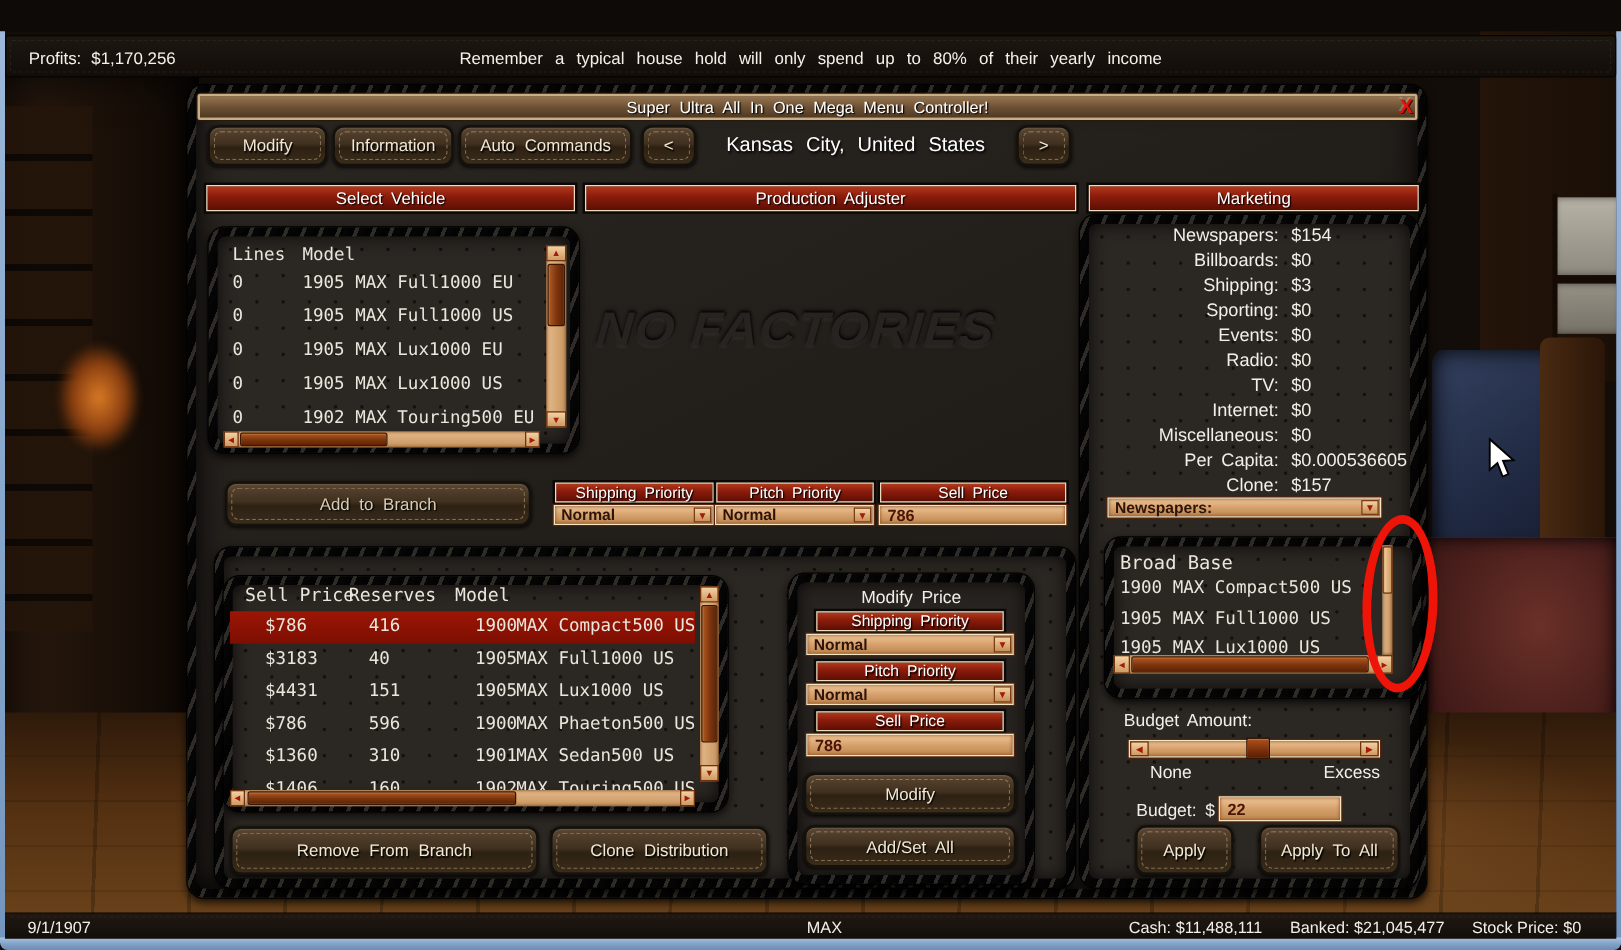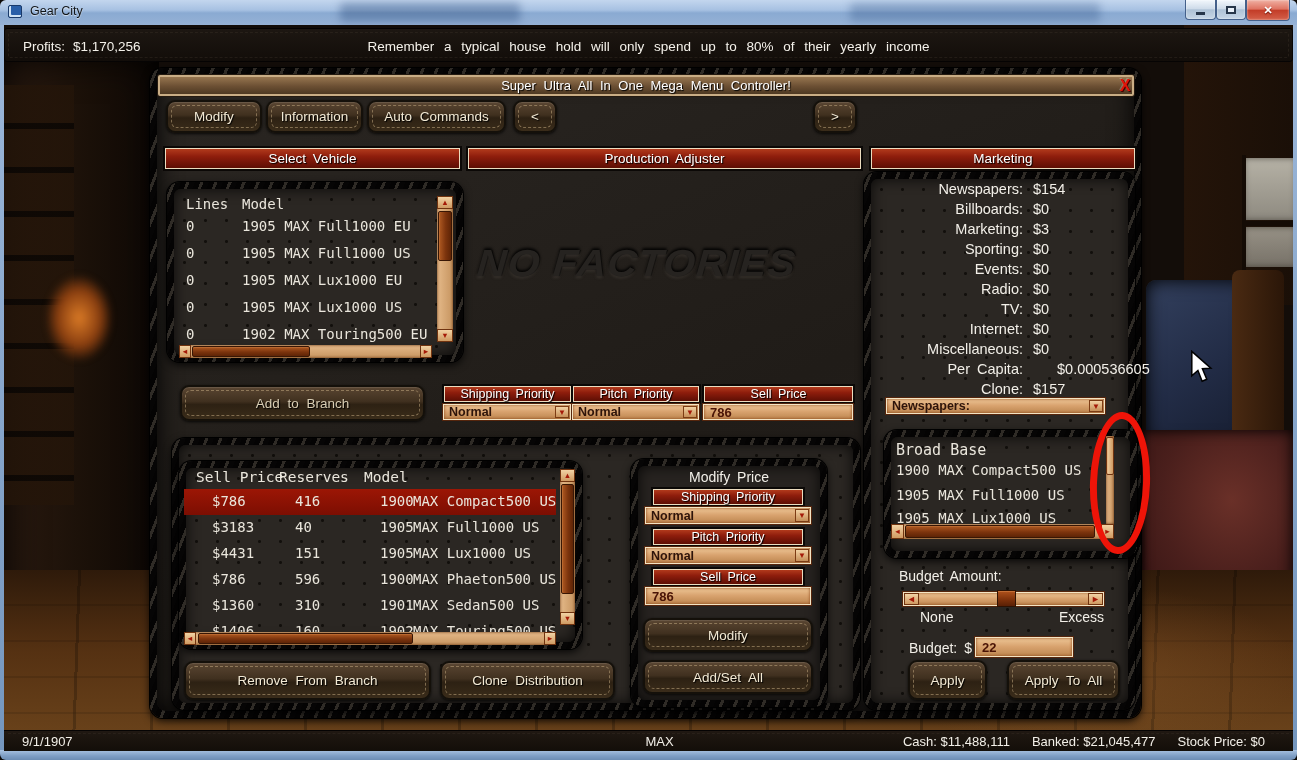--- a/index.html
+++ b/index.html
@@ -191,35 +191,20 @@
       <div class="abs" style="left:60px;top:196px;width:52px;height:5px;background:#140b05;"></div>
     </div>
     <div class="abs chair"></div>
     <div class="abs chair-arm"></div>
     <div class="abs rug"></div>
     <div class="abs floor"></div>
     <div class="abs floor-planks"></div>
     <div class="abs floor-glow"></div>
   </div>
 
-  <div class="abs titlebar">
-    <div class="abs glass-blob" style="left:340px;top:3px;width:180px;height:19px;background:#2c4d7e66;"></div>
-    <div class="abs glass-blob" style="left:850px;top:3px;width:250px;height:19px;background:#33578a55;"></div>
-    <div class="abs tb-icon"></div>
-    <div class="abs tb-title">Gear City</div>
-    <div class="abs winbtn" style="left:1185px;width:31px;">
-        <span class="min-glyph"></span>
-      </div>
-    <div class="abs winbtn" style="left:1216px;width:30px;">
-        <span class="max-glyph"></span>
-      </div>
-    <div class="abs winbtn close" style="left:1246px;width:44px;height:21px;">
-        <span>✕</span>
-      </div>
-  </div>
   <div class="abs frame-side" style="left:0;"></div>
   <div class="abs frame-side" style="left:1293px;"></div>
   <div class="abs frame-bottom"></div>
 
   <div class="abs gamebar">
     <div class="abs topmsg">Remember a typical house hold will only spend up to 80% of their yearly income</div>
     <div class="abs profits">
       <span>Profits:</span>
       <span>$1,170,256</span>
     </div>
@@ -229,20 +214,21 @@
     <div class="dialog-skin"></div>
   </div>
 
   <div class="abs title-strip">Super Ultra All In One Mega Menu Controller!</div>
   <div class="abs dlg-close">X</div>
 
   <div class="leather-btn" style="left:166px;top:100px;width:96px;height:33px;">Modify</div>
   <div class="leather-btn" style="left:266px;top:100px;width:97px;height:33px;">Information</div>
   <div class="leather-btn" style="left:367px;top:100px;width:139px;height:33px;">Auto Commands</div>
   <div class="leather-btn" style="left:513px;top:100px;width:44px;height:33px;">&lt;</div>
+  <div class="abs loc-text">Kansas City, United States</div>
   <div class="leather-btn" style="left:813px;top:100px;width:44px;height:33px;">&gt;</div>
 
   <div class="red-hdr sec-hdr" style="left:468px;top:148px;width:393px;">Production Adjuster</div>
   <div class="red-hdr sec-hdr" style="left:165px;top:148px;width:295px;">Select Vehicle</div>
   <div class="red-hdr sec-hdr" style="left:871px;top:148px;width:264px;">Marketing</div>
 
   <div class="abs braid" style="left:172px;top:438px;width:688px;height:272px;z-index:10;">
       <div class="panel-inner perf-zone"></div>
     </div>
   <div class="abs braid" style="left:864px;top:172px;width:271px;height:538px;z-index:10;">
@@ -304,21 +290,21 @@
 
   <div class="mk-row" style="top:181px;">
       <span class="mk-label">Newspapers:</span>
       <span class="mk-value">$154</span>
     </div>
   <div class="mk-row" style="top:201px;">
       <span class="mk-label">Billboards:</span>
       <span class="mk-value">$0</span>
     </div>
   <div class="mk-row" style="top:221px;">
-      <span class="mk-label">Marketing:</span>
+      <span class="mk-label">Shipping:</span>
       <span class="mk-value">$3</span>
     </div>
   <div class="mk-row" style="top:241px;">
       <span class="mk-label">Sporting:</span>
       <span class="mk-value">$0</span>
     </div>
   <div class="mk-row" style="top:261px;">
       <span class="mk-label">Events:</span>
       <span class="mk-value">$0</span>
     </div>
@@ -331,21 +317,21 @@
       <span class="mk-value">$0</span>
     </div>
   <div class="mk-row" style="top:321px;">
       <span class="mk-label">Internet:</span>
       <span class="mk-value">$0</span>
     </div>
   <div class="mk-row" style="top:341px;">
       <span class="mk-label">Miscellaneous:</span>
       <span class="mk-value">$0</span>
     </div>
-  <div class="mk-row" style="top:361px;gap:24px;">
+  <div class="mk-row" style="top:361px;">
       <span class="mk-label">Per Capita:</span>
       <span class="mk-value">$0.000536605</span>
     </div>
   <div class="mk-row" style="top:381px;">
       <span class="mk-label">Clone:</span>
       <span class="mk-value">$157</span>
     </div>
 
   <div class="tan-ctl dd" style="left:886px;top:398px;width:219px;height:16px;">
       <span>Newspapers:</span>

